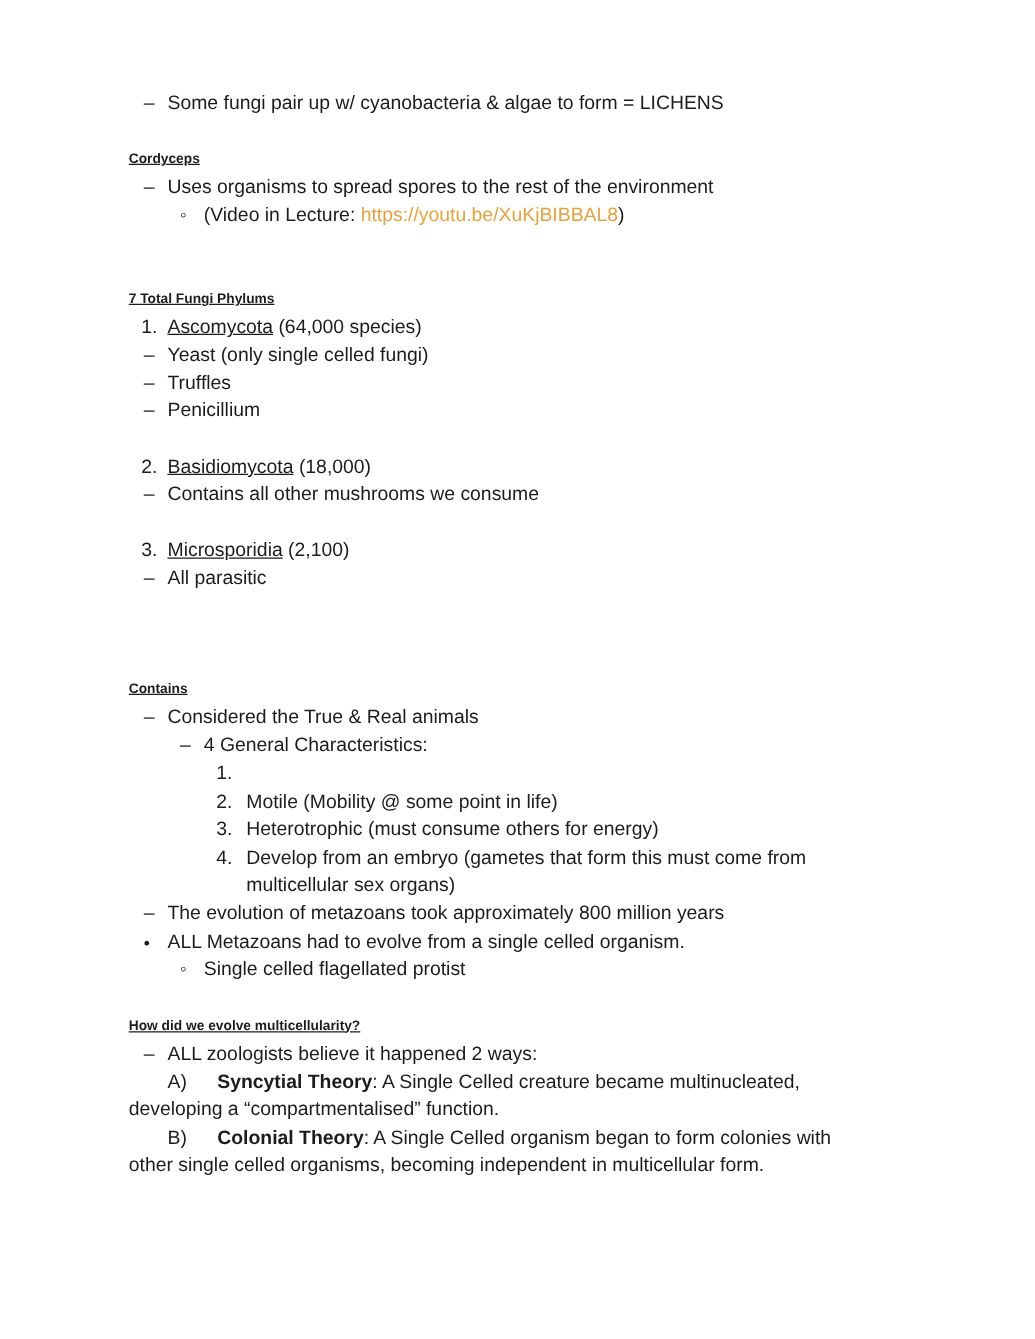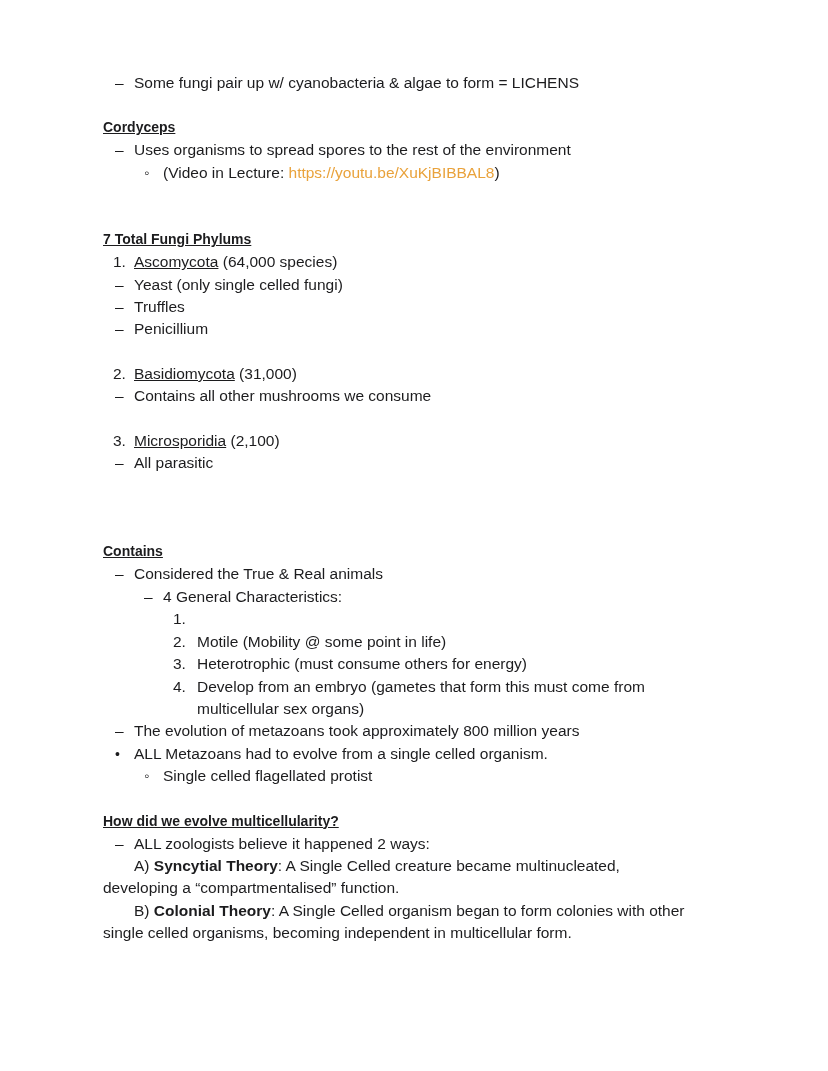--- a/index.html
+++ b/index.html
@@ -14,34 +14,34 @@
   .doc {
     padding: 72px 140px 40px 103px;
     box-sizing: border-box;
     width: 828px;
   }
   .block {
     font-size: 15.5px;
     line-height: 22.4px;
   }
   .heading {
-    font-size: 14px;
+    font-size: 11px;
     line-height: 23px;
     font-weight: 700;
     text-decoration: underline;
   }
   .li { display: flex; align-items: flex-start; }
   .li .marker { flex: 0 0 auto; }
   .li.l1  { padding-left: 12px; }  .li.l1  .marker { width: 19px; }
   .li.l1n { padding-left: 10px; }  .li.l1n .marker { width: 21px; }
   .li.l2  { padding-left: 41px; }  .li.l2  .marker { width: 19px; }
   .li.l3n { padding-left: 70px; }  .li.l3n .marker { width: 24px; }
   .li .content { flex: 1 1 auto; min-width: 0; }
   .para { text-indent: 31px; }
-  .bold { font-weight: 700; }
+  .bold { font-weight: 700; margin-left: 20px; }
   .underline { text-decoration: underline; }
   a.link { color: var(--link-color, #E9A23B); text-decoration: none; cursor: pointer; }
   .marker.circle { font-size: 15px; }
   .marker.disc { font-size: 14px; }
   .spacer { width: 100%; }
 </style>
 </head>
 <body style="background: rgb(255, 255, 255); color: rgb(28, 28, 30);">
 
 <div class="doc">
@@ -73,21 +73,21 @@
       <span class="marker dash">–</span>
       <span class="content"><span>Truffles</span></span>
     </div>
     <div class="block li l1">
       <span class="marker dash">–</span>
       <span class="content"><span>Penicillium</span></span>
     </div>
     <div class="spacer" style="height: 22px;"></div>
     <div class="block li l1n">
       <span class="marker number">2.</span>
-      <span class="content"><span class="underline">Basidiomycota</span><span> (31,000)</span></span>
+      <span class="content"><span class="underline">Basidiomycota</span><span> (18,000)</span></span>
     </div>
     <div class="block li l1">
       <span class="marker dash">–</span>
       <span class="content"><span>Contains all other mushrooms we consume</span></span>
     </div>
     <div class="spacer" style="height: 22px;"></div>
     <div class="block li l1n">
       <span class="marker number">3.</span>
       <span class="content"><span class="underline">Microsporidia</span><span> (2,100)</span></span>
     </div>

